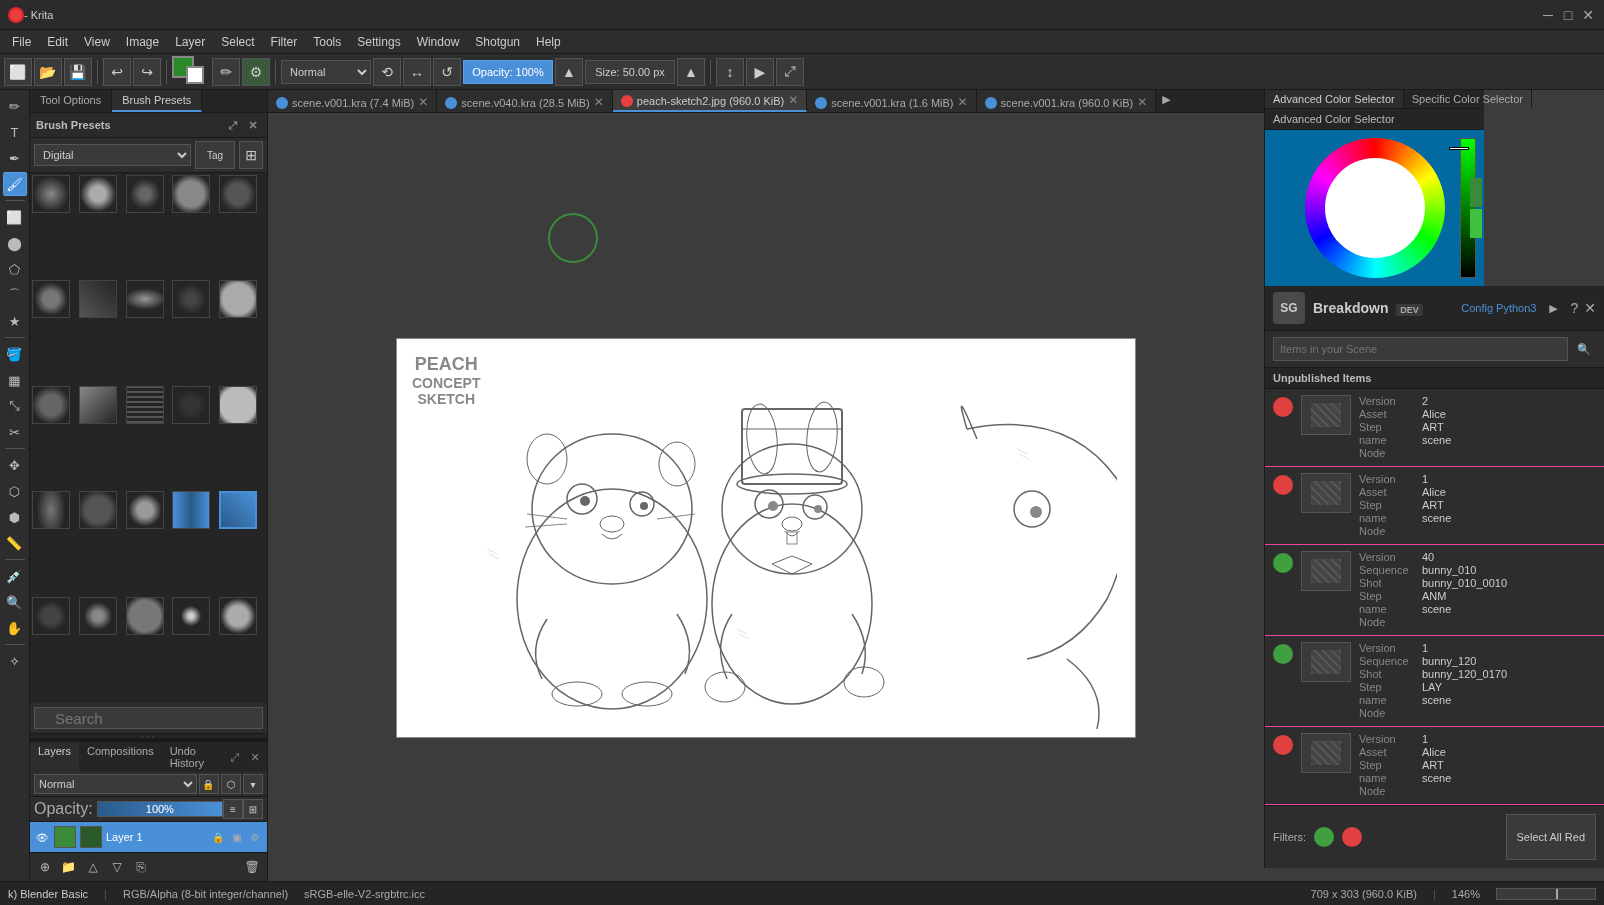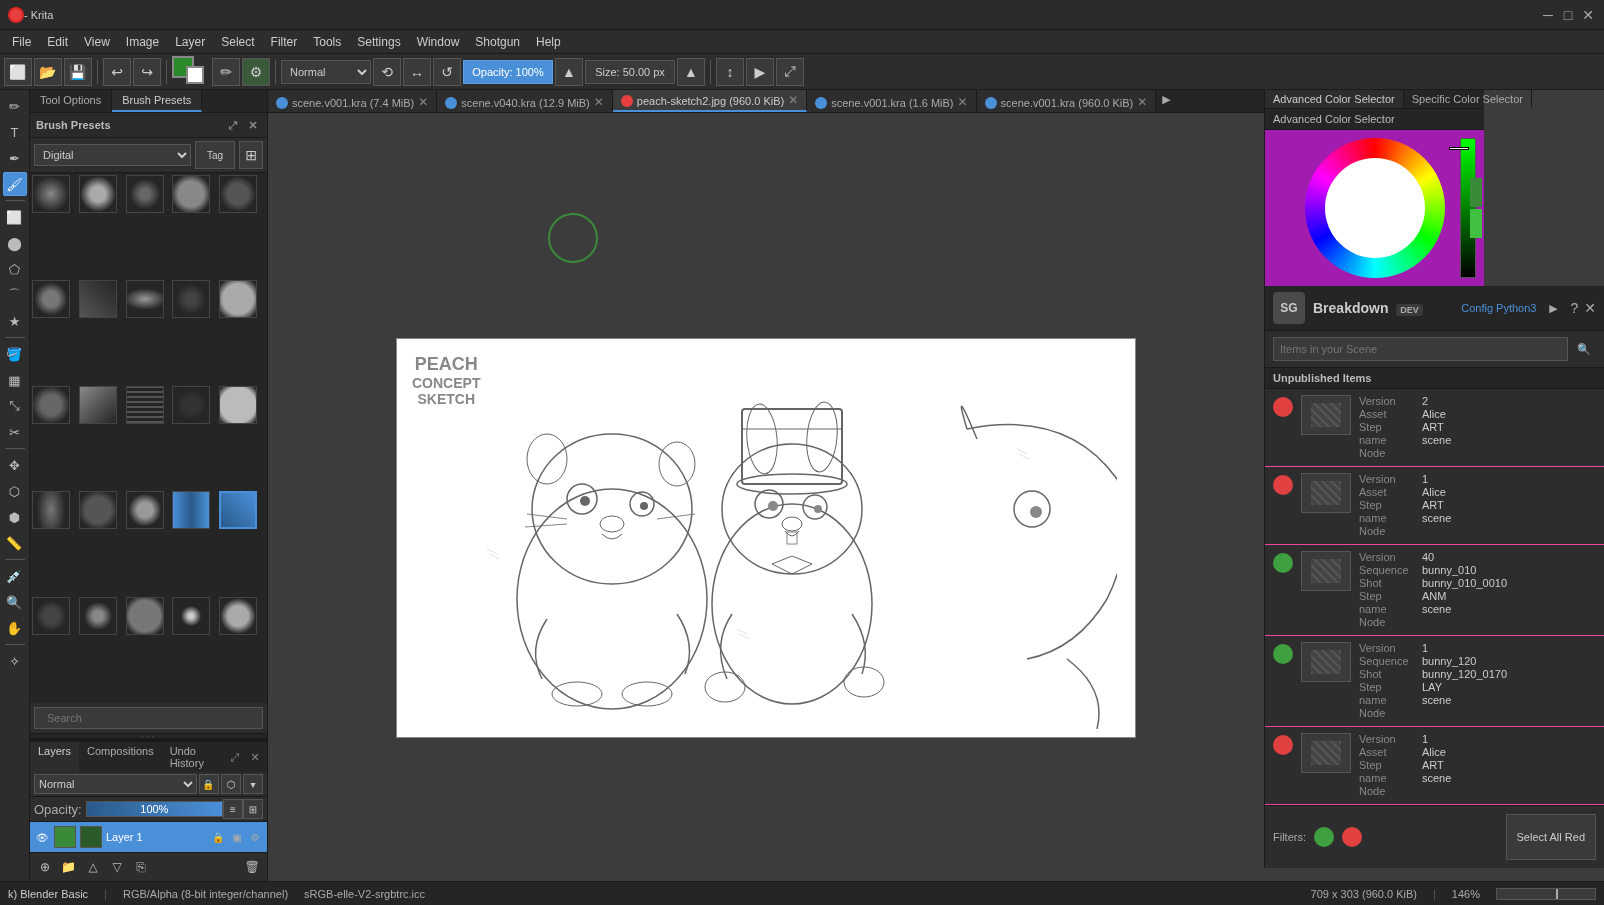--- a/index.html
+++ b/index.html
@@ -49,21 +49,21 @@
 
     
     #layer-section { border-top: 3px solid #1a1a1a; }
     #layer-tabs { display: flex; background: #252525; }
     .layer-tab { padding: 3px 8px; cursor: pointer; font-size: 11px; color: #aaa; }
     .layer-tab.active { background: #2d2d2d; color: #ccc; }
     #layers-panel { background: #2d2d2d; }
     .layers-controls { display: flex; align-items: center; padding: 2px 4px; gap: 2px; border-bottom: 1px solid #1a1a1a; }
     .blend-mode-layer { background: #3a3a3a; border: 1px solid #555; color: #ccc; height: 20px; font-size: 11px; flex: 1; }
     .layer-opacity-row { display: flex; align-items: center; padding: 2px 4px; border-bottom: 1px solid #1a1a1a; }
-    .layer-opacity-label { font-size: 13px; color: #aaa; margin-right: 4px; }
+    .layer-opacity-label { font-size: 16px; color: #aaa; margin-right: 4px; }
     .layer-opacity-bar { flex: 1; height: 16px; background: linear-gradient(to right, #2a5a8a, #4a90d9); border: 1px solid #555; display: flex; align-items: center; justify-content: center; font-size: 11px; color: white; }
     .layer-list { background: #252525; }
     .layer-row { display: flex; align-items: center; padding: 2px 4px; background: #4a90d9; gap: 4px; height: 30px; }
     .layer-thumb { width: 22px; height: 22px; background: #3a8a3a; border: 1px solid #555; }
     .layer-name { font-size: 11px; color: white; }
     .layer-icons { display: flex; gap: 2px; margin-left: auto; }
     .layer-icon { width: 16px; height: 16px; display: flex; align-items: center; justify-content: center; font-size: 10px; color: #aaa; cursor: pointer; }
     #layers-toolbar { display: flex; align-items: center; padding: 3px 4px; background: #2d2d2d; gap: 2px; border-top: 1px solid #1a1a1a; }
     .lt-btn { width: 22px; height: 22px; display: flex; align-items: center; justify-content: center; cursor: pointer; font-size: 12px; color: #bbb; border: 1px solid transparent; }
 
@@ -104,21 +104,21 @@
     .bd-label { color: #888; font-size: 11px; min-width: 55px; }
     .bd-value { color: #ccc; font-size: 11px; }
     #breakdown-filters { padding: 8px; border-top: 1px solid #1a1a1a; display: flex; align-items: center; gap: 8px; }
     #breakdown-filters .filter-label { font-size: 11px; color: #aaa; }
     .filter-dot { width: 20px; height: 20px; border-radius: 50%; cursor: pointer; }
     .filter-dot.green { background: #40a040; }
     .filter-dot.red { background: #e04040; }
     #select-all-red-btn { margin-left: auto; background: #3a3a3a; border: 1px solid #555; color: #ccc; padding: 16px 10px; cursor: pointer; font-size: 11px; }
 
     
-    #color-picker-panel { width: 220px; background: #a21caf; border-left: 1px solid #1a1a1a; display: flex; flex-direction: column; }
+    #color-picker-panel { width: 220px; background: #0369a1; border-left: 1px solid #1a1a1a; display: flex; flex-direction: column; }
     #cp-tabs { display: flex; background: #252525; border-bottom: 1px solid #1a1a1a; }
     .cp-tab { padding: 3px 8px; font-size: 11px; color: #aaa; cursor: pointer; border-right: 1px solid #1a1a1a; white-space: nowrap; }
     .cp-tab.active { background: #2d2d2d; color: #ccc; }
     #cp-title { padding: 4px 8px; font-size: 11px; color: #bbb; background: #252525; border-bottom: 1px solid #1a1a1a; }
     #color-wheel-area { flex: 1; display: flex; align-items: center; justify-content: center; padding: 8px; position: relative; }
     #color-wheel { width: 140px; height: 140px; border-radius: 50%; background: conic-gradient(red, yellow, lime, cyan, blue, magenta, red); position: relative; }
     #color-wheel-inner { position: absolute; top: 20px; left: 20px; width: 100px; height: 100px; border-radius: 50%; background: white; }
     #color-strip { position: absolute; right: 8px; top: 8px; width: 16px; height: 140px; background: linear-gradient(to bottom, #00ff00, #000000); border: 1px solid #555; }
     #color-strip-cursor { position: absolute; right: 6px; top: 8px; width: 20px; height: 3px; background: white; border: 1px solid #000; }
 
@@ -296,21 +296,21 @@
       <div class="bp-item active" style="background:linear-gradient(45deg, #2a5a8a, #4a90d9)"></div>
 
       <div class="bp-item" style="background:radial-gradient(circle, #444 30%, transparent 60%)"></div>
       <div class="bp-item" style="background:radial-gradient(circle, #888 20%, transparent 55%)"></div>
       <div class="bp-item" style="background:radial-gradient(circle, #777 60%, transparent 85%)"></div>
       <div class="bp-item" style="background:radial-gradient(circle, #ccc 10%, transparent 40%)"></div>
       <div class="bp-item" style="background:radial-gradient(circle, #aaa 40%, transparent 70%)"></div>
     </div>
 
     <div class="bp-search">
-      <input type="text" style="width: 100%; background: rgb(58, 58, 58); border: 1px solid rgb(85, 85, 85); color: rgb(204, 204, 204); height: 22px; padding: 0px 12px; font-size: 11px;" placeholder="Search">
+      <input type="text" style="width: 100%; background: rgb(58, 58, 58); border: 1px solid rgb(85, 85, 85); color: rgb(204, 204, 204); height: 22px; padding: 0px 20px; font-size: 15px;" placeholder="Search">
     </div>
 
     <div class="panel-handle"></div>
 
     <div id="layer-section">
       <div id="layer-tabs">
         <div class="layer-tab active">Layers</div>
         <div class="layer-tab">Compositions</div>
         <div class="layer-tab">Undo History</div>
         <div class="panel-controls" style="margin-left:auto; display:flex; align-items:center; padding-right:4px;">
@@ -369,21 +369,21 @@
   <div id="canvas-area">
 
     <div id="doc-tabs">
       <div class="doc-tab">
         <div class="doc-tab-icon" style="background:#4a90d9;"></div>
         <span>scene.v001.kra (7.4 MiB)</span>
         <span class="doc-tab-close">✕</span>
       </div>
       <div class="doc-tab">
         <div class="doc-tab-icon" style="background:#4a90d9;"></div>
-        <span>scene.v040.kra (12.9 MiB)</span>
+        <span>scene.v040.kra (28.5 MiB)</span>
         <span class="doc-tab-close">✕</span>
       </div>
       <div class="doc-tab active">
         <div class="doc-tab-icon" style="background:#e84040;"></div>
         <span>peach-sketch2.jpg (960.0 KiB)</span>
         <span class="doc-tab-close">✕</span>
       </div>
       <div class="doc-tab">
         <div class="doc-tab-icon" style="background:#4a90d9;"></div>
         <span>scene.v001.kra (1.6 MiB)</span>

